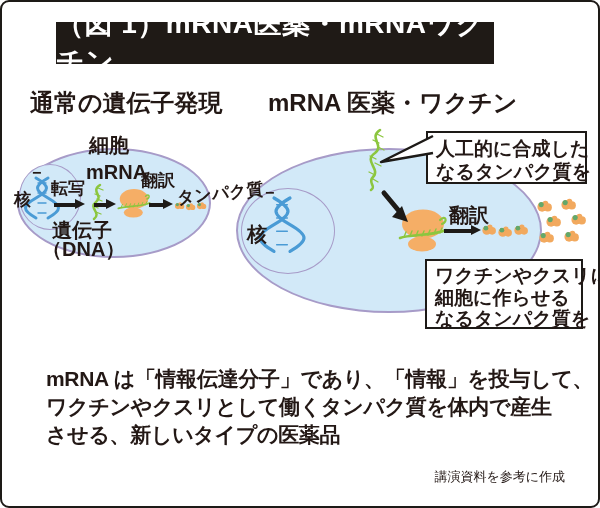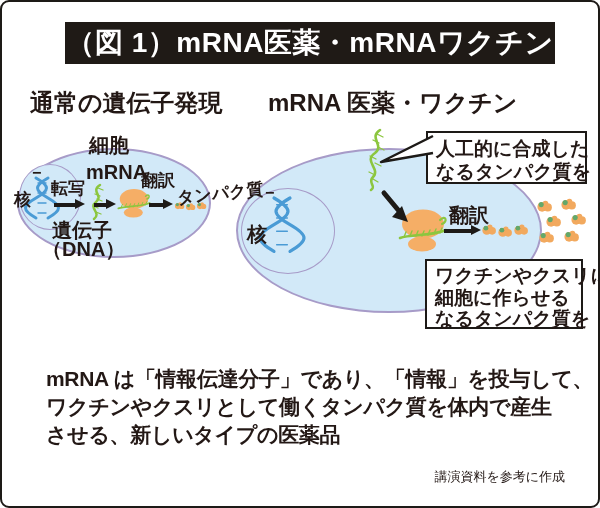--- a/index.html
+++ b/index.html
@@ -5,21 +5,21 @@
   html,body{margin:0;padding:0;background:#fff;}
   .figure{
     position:relative; width:600px; height:508px; box-sizing:border-box;
     background:#fff; border:2px solid var(--ink,#1d1a17); border-radius:9px;
     overflow:hidden;
     font-family:"Liberation Sans","DejaVu Sans",sans-serif;
     color:var(--text,#231815);
   }
   .abs{position:absolute;}
   .title-bar{
-    left:63px; top:20px; width:490px; height:42px;
+    left:54px; top:20px; width:438px; height:42px;
     background:var(--title-bg,#1f1a16); color:#fff;
     font-size:28px; font-weight:700; letter-spacing:0.5px;
     display:flex; align-items:center; justify-content:center;
   }
   .sec-heading{font-size:24px; font-weight:700; white-space:nowrap;}
   .ellipse{
     border-radius:50%; background:var(--cell-fill,#d2e9f8);
     border:2px solid var(--membrane,#a79bc8); box-sizing:border-box;
   }
   .lbl{font-weight:700; white-space:nowrap; z-index:5;}

